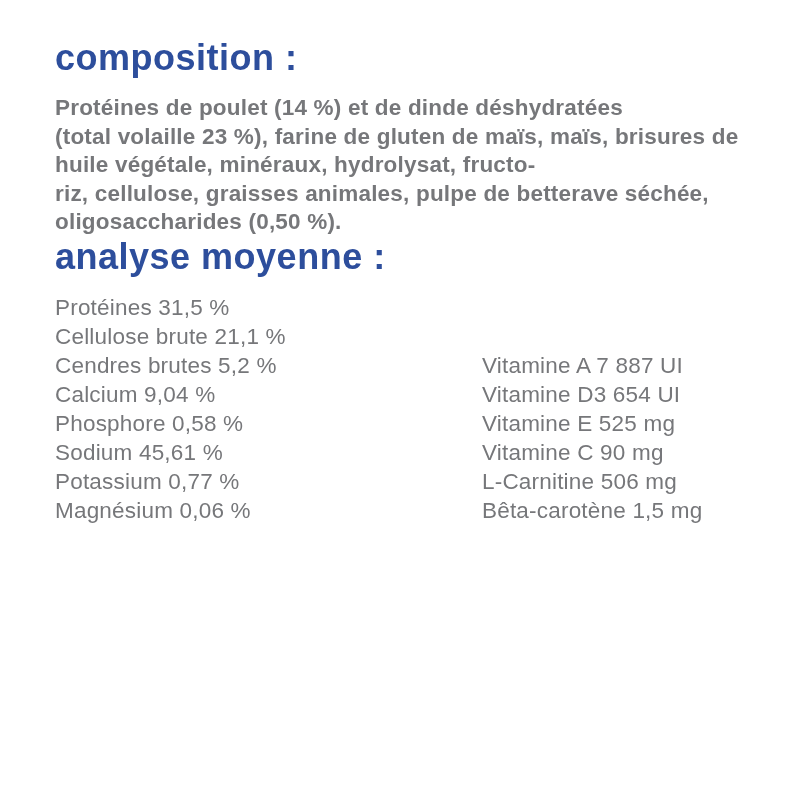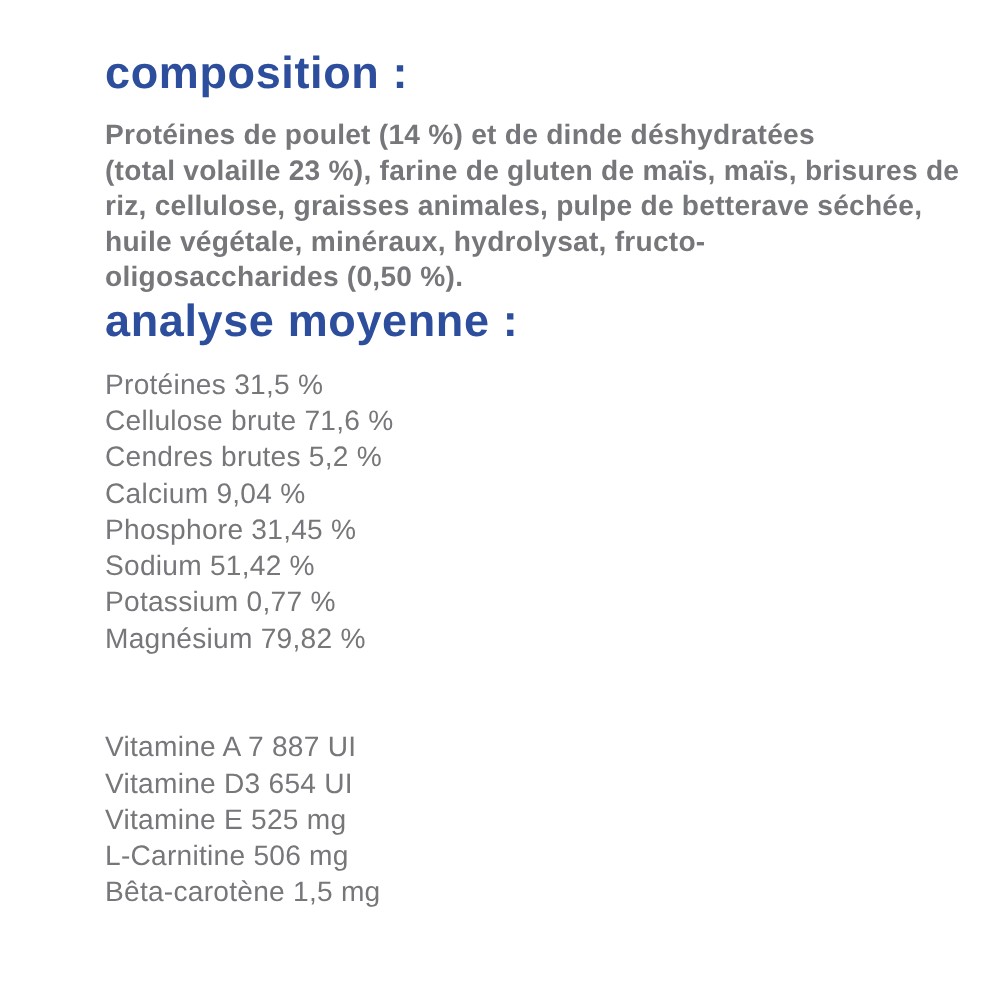--- a/index.html
+++ b/index.html
@@ -10,21 +10,21 @@
   * { margin: 0; padding: 0; box-sizing: border-box; }
   html, body { width: 800px; height: 800px; }
   body {
     background: var(--bg);
     font-family: "Liberation Sans", "DejaVu Sans", sans-serif;
     overflow: hidden;
   }
   main {
     width: 800px;
     height: 800px;
-    padding: 38px 50px 0 84px;
+    padding: 38px 50px 0 55px;
   }
   h1.section-heading {
     color: var(--heading);
     font-size: 36px;
     font-weight: 700;
     letter-spacing: 0.5px;
     line-height: 40px;
   }
   .body-text {
     margin-top: 16px;
@@ -36,21 +36,20 @@
   }
   .body-text .line {
     display: block;
     white-space: nowrap;
   }
   .analysis-section { }
   .columns {
     display: flex;
     align-items: flex-start;
     margin-top: 16px;
-    flex-direction: column;
   }
   ul.plain-list { list-style: none; }
   .col-left { width: 427px; flex: 0 0 auto; }
   .col-left li,
   .col-right li,
   .perkg-heading {
     color: var(--text);
     font-size: 22.5px;
     line-height: 29px;
     letter-spacing: 0.2px;
@@ -62,46 +61,47 @@
 </head>
 <body>
 
 <main>
 
   <section class="composition-section">
     <h1 class="section-heading">composition :</h1>
     <p class="body-text">
       <span class="line">Protéines de poulet (14 %) et de dinde déshydratées</span>
       <span class="line">(total volaille 23 %), farine de gluten de maïs, maïs, brisures de</span>
+      <span class="line">huile végétale, minéraux, hydrolysat, fructo-</span>
       <span class="line">riz, cellulose, graisses animales, pulpe de betterave séchée,</span>
-      <span class="line">huile végétale, minéraux, hydrolysat, fructo-</span>
       <span class="line">oligosaccharides (0,50 %).</span>
     </p>
   </section>
 
   <section class="analysis-section">
     <h1 class="section-heading">analyse moyenne :</h1>
     <div class="columns">
 
       <ul class="plain-list col-left">
         <li>Protéines 31,5 %</li>
-        <li>Cellulose brute 71,6 %</li>
+        <li>Cellulose brute 21,1 %</li>
         <li>Cendres brutes 5,2 %</li>
         <li>Calcium 9,04 %</li>
-        <li>Phosphore 31,45 %</li>
-        <li>Sodium 51,42 %</li>
+        <li>Phosphore 0,58 %</li>
+        <li>Sodium 45,61 %</li>
         <li>Potassium 0,77 %</li>
-        <li>Magnésium 79,82 %</li>
+        <li>Magnésium 0,06 %</li>
       </ul>
 
       <div class="col-right">
         <ul class="plain-list">
           <li>Vitamine A 7 887 UI</li>
           <li>Vitamine D3 654 UI</li>
           <li>Vitamine E 525 mg</li>
+          <li>Vitamine C 90 mg</li>
           <li>L-Carnitine 506 mg</li>
           <li>Bêta-carotène 1,5 mg</li>
         </ul>
       </div>
 
     </div>
   </section>
 
 </main>
 

